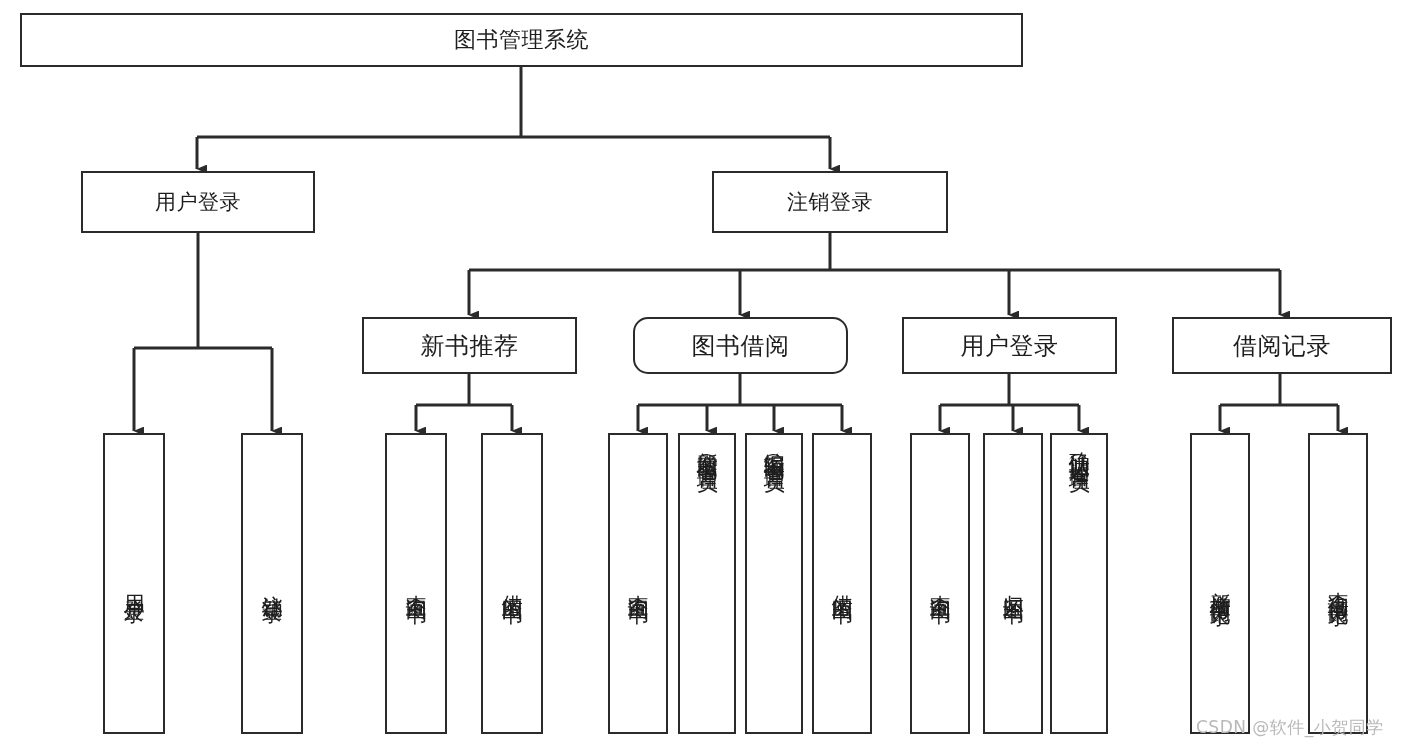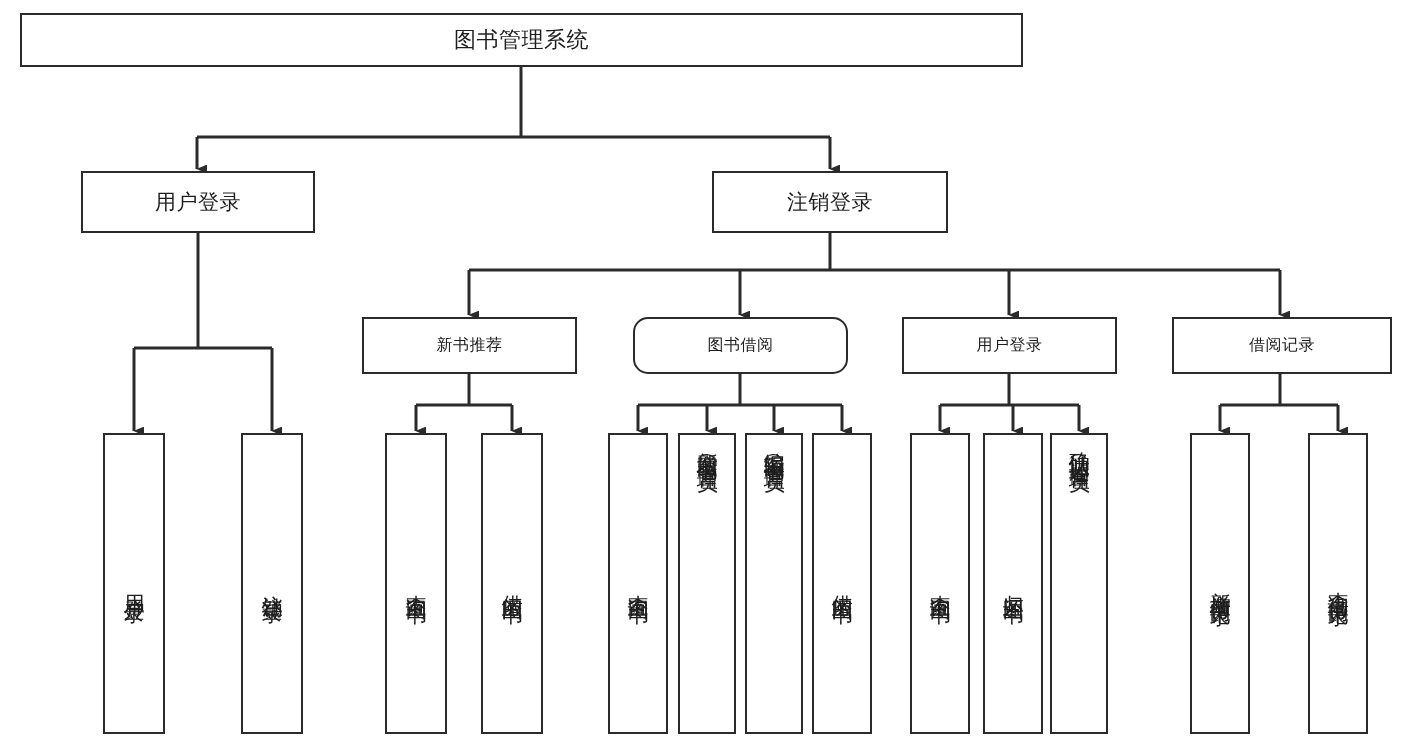--- a/index.html
+++ b/index.html
@@ -36,21 +36,21 @@
     overflow: hidden;
   }
   .node-label {
     color: #1d1d1d;
     letter-spacing: 0.5px;
     white-space: nowrap;
     text-align: center;
   }
   .node-box.level-0 .node-label { font-size: 22px; }
   .node-box.level-1 .node-label { font-size: 21px; }
-  .node-box.level-2 .node-label { font-size: 16px; }
+  .node-box.level-2 .node-label { font-size: 24px; }
   .node-box.level-3 {
     align-items: flex-start;
     justify-content: center;
     padding-top: 0;
   }
   .node-box.level-3 .node-label {
     writing-mode: vertical-rl;
     text-orientation: upright;
     font-size: 21px;
     line-height: 1.06;
@@ -173,14 +173,15 @@
         <div class="node-label">确认归还（管理员）</div>
       </div>
       <div class="node-box level-3 vcenter" style="left: 1190px; top: 433px; width: 60px; height: 301px;">
         <div class="node-label">新增借阅记录</div>
       </div>
       <div class="node-box level-3 vcenter" style="left: 1308px; top: 433px; width: 60px; height: 301px;">
         <div class="node-label">查询借阅记录</div>
       </div>
     </div>
 
+  <div class="watermark" style="left: 1196px; top: 716px; color: rgb(185, 185, 185);">CSDN @软件_小贺同学</div>
 
 </div>
 
 </body></html>

